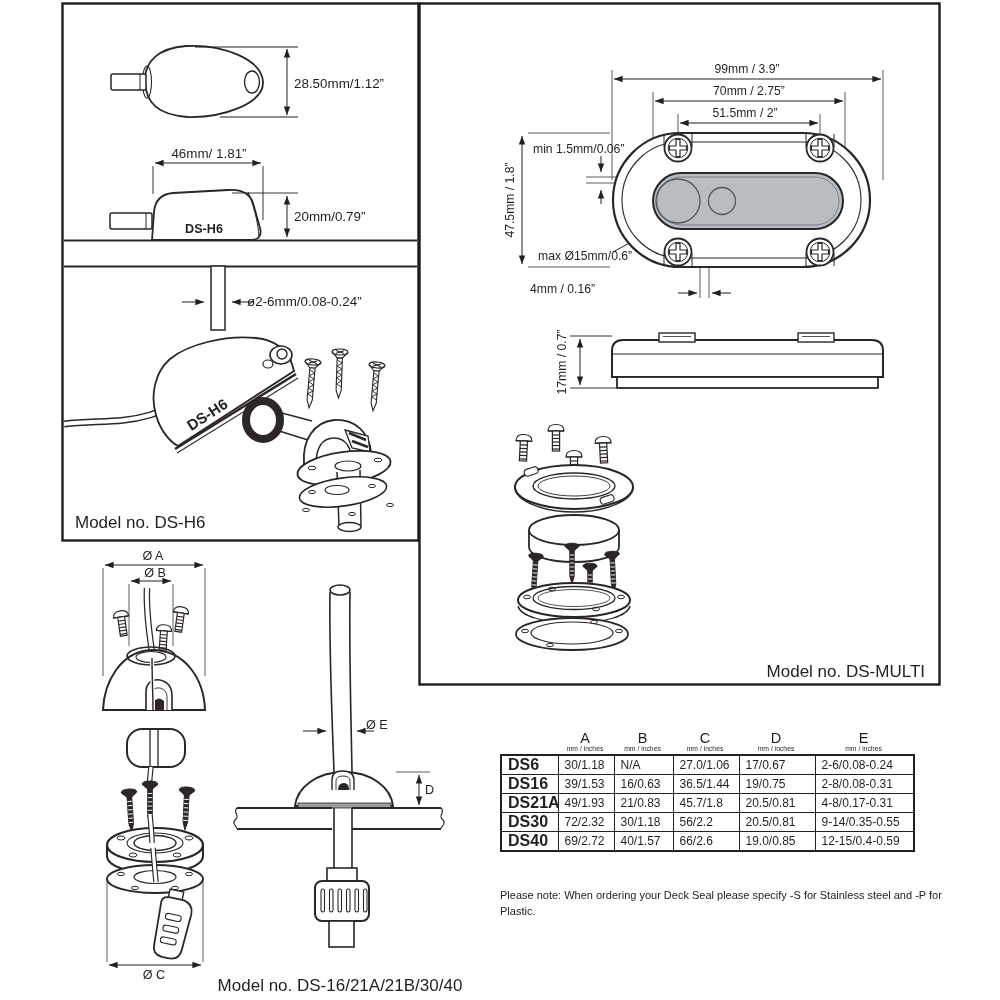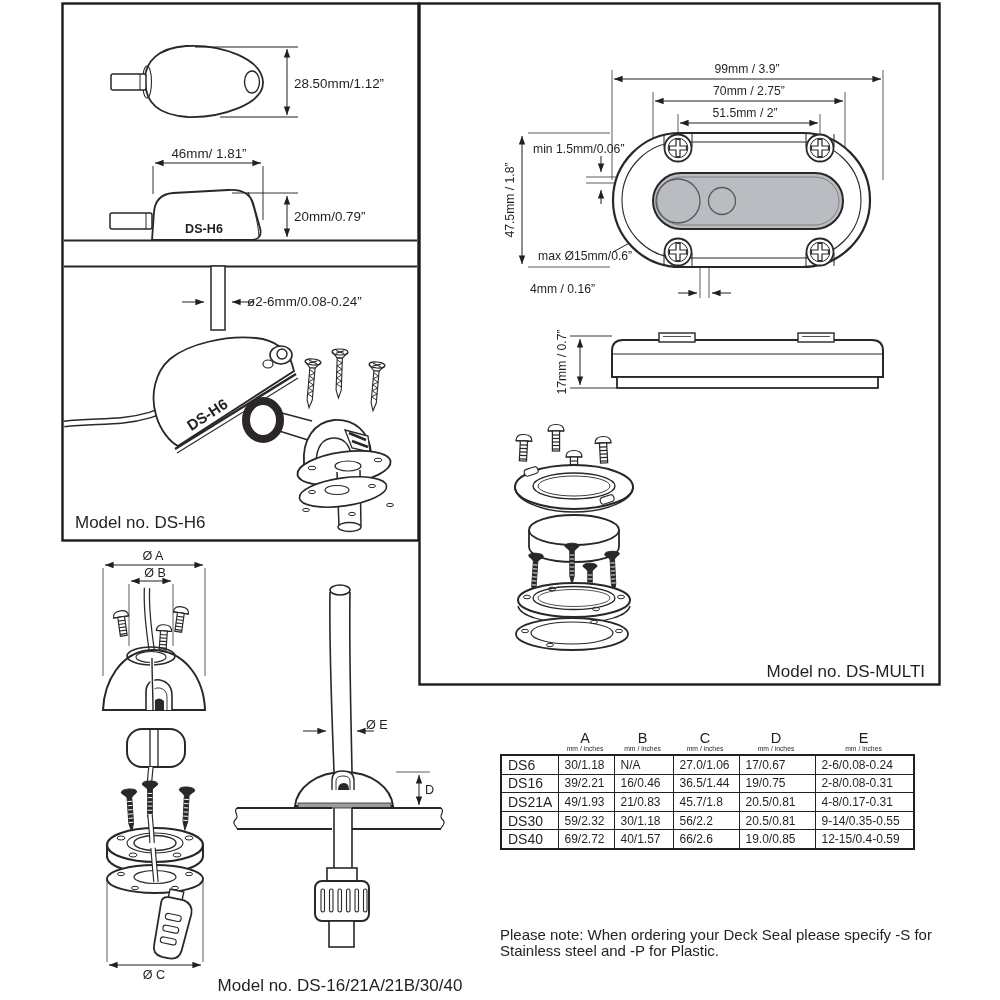--- a/index.html
+++ b/index.html
@@ -20,22 +20,22 @@
   .th .th-s{font-size:6.8px;line-height:8px;color:#2a2a2a;}
   .th:nth-child(1){width:57px;}
   .th:nth-child(2){width:56px;}
   .th:nth-child(3){width:59px;}
   .th:nth-child(4){width:66px;}
   .th:nth-child(5){width:76px;}
   .th:nth-child(6){width:99px;}
   table.spec{border-collapse:collapse;table-layout:fixed;width:413px;border:2.4px solid #231f20;}
   table.spec td{border:1.5px solid #231f20;height:17.6px;padding:0 0 0 6px;font-size:12px;
                 white-space:nowrap;overflow:hidden;}
-  table.spec td.model{font-weight:normal;font-size:14px;}
-  .note{position:absolute;left:500px;top:927px;width:450px;font-size:15px;line-height:16px;color:#232323;}
+  table.spec td.model{font-weight:bold;font-size:16px;}
+  .note{position:absolute;left:500px;top:887px;width:450px;font-size:11px;line-height:16px;color:#232323;}
 </style>
 </head>
 <body>
 <div class="canvas">
 
 <svg class="art" width="1000" height="1000" viewBox="0 0 1000 1000">
   <defs>
     <marker id="arr" markerUnits="userSpaceOnUse" markerWidth="10" markerHeight="8" refX="8.6" refY="3.5" orient="auto-start-reverse">
       <path d="M0,0.3 L8.6,3.5 L0,6.7 Z" fill="#231f20"></path>
     </marker>
@@ -401,37 +401,37 @@
           <tr>
             <td class="model">DS6</td>
             <td>30/1.18</td>
             <td>N/A</td>
             <td>27.0/1.06</td>
             <td>17/0.67</td>
             <td>2-6/0.08-0.24</td>
           </tr>
           <tr>
             <td class="model">DS16</td>
-            <td>39/2.21</td>
-            <td>16/0.46</td>
+            <td>39/1.53</td>
+            <td>16/0.63</td>
             <td>36.5/1.44</td>
             <td>19/0.75</td>
             <td>2-8/0.08-0.31</td>
           </tr>
           <tr>
             <td class="model">DS21A</td>
             <td>49/1.93</td>
             <td>21/0.83</td>
             <td>45.7/1.8</td>
             <td>20.5/0.81</td>
             <td>4-8/0.17-0.31</td>
           </tr>
           <tr>
             <td class="model">DS30</td>
-            <td>59/2.32</td>
+            <td>72/2.32</td>
             <td>30/1.18</td>
             <td>56/2.2</td>
             <td>20.5/0.81</td>
             <td>9-14/0.35-0.55</td>
           </tr>
           <tr>
             <td class="model">DS40</td>
             <td>69/2.72</td>
             <td>40/1.57</td>
             <td>66/2.6</td>

